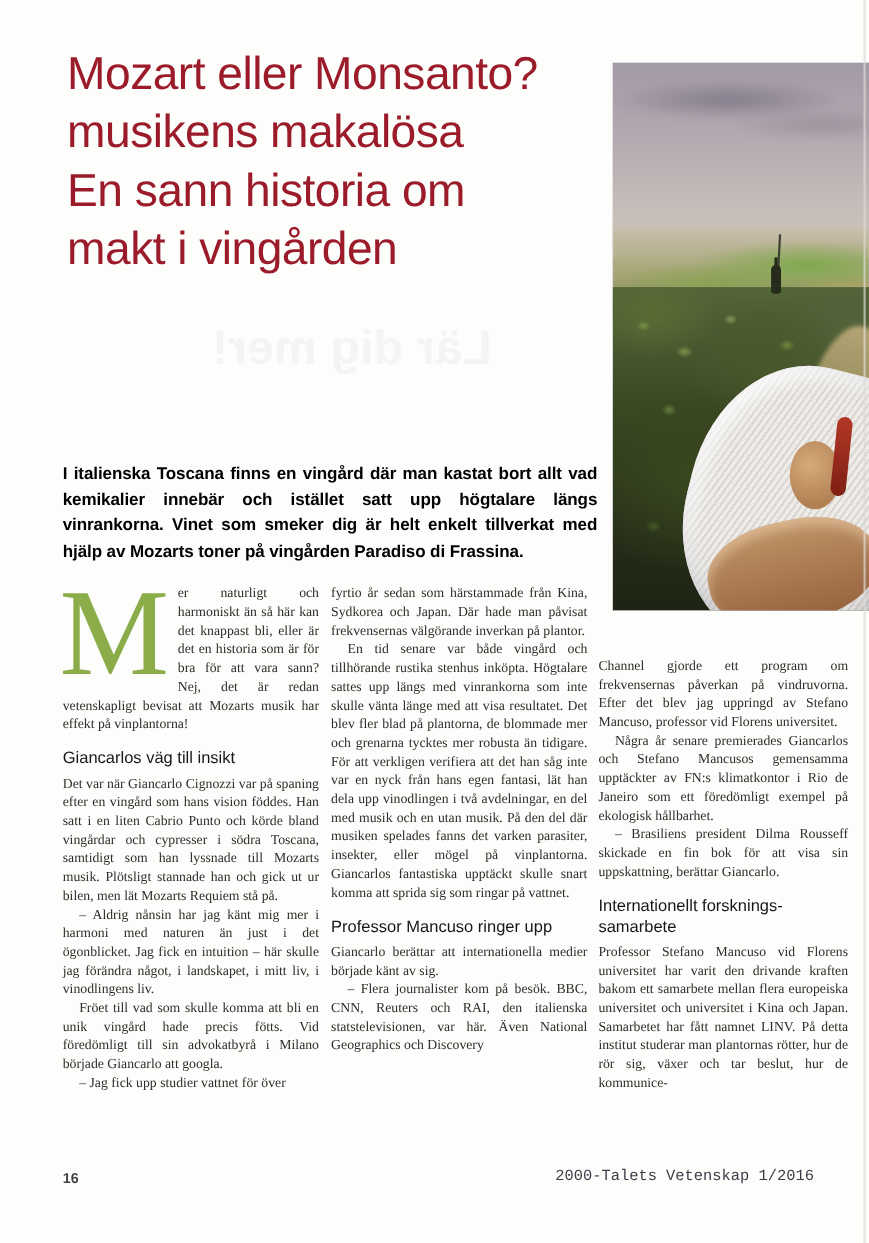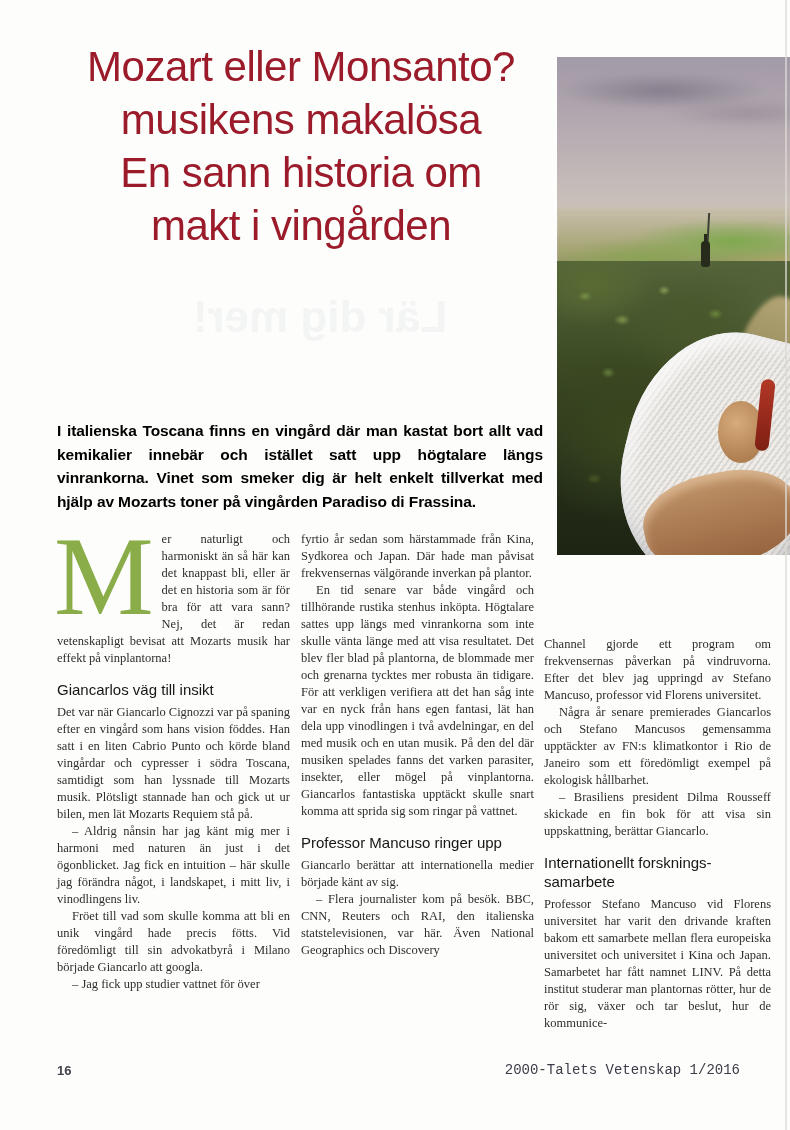--- a/index.html
+++ b/index.html
@@ -14,21 +14,21 @@
     background:#fdfdfb;font-family:"Liberation Sans",sans-serif;
   }
   .page-edge{position:absolute;right:3px;top:0;bottom:0;width:2px;background:#dddad4;opacity:.7;}
 
   
   .title{
     position:absolute;left:61px;top:40px;width:480px;
     color:var(--title-red);font-size:42px;line-height:53px;
     letter-spacing:-0.5px;font-weight:400;
   }
-  .title div{white-space:nowrap;text-align:center;}
+  .title div{white-space:nowrap;}
 
   
   .ghost{
     position:absolute;left:110px;top:292px;width:420px;text-align:center;
     transform:scaleX(-1);font-weight:bold;font-size:44px;color:#7d87a8;opacity:.07;
     pointer-events:none;
   }
 
   
   .photo{position:absolute;left:557px;top:57px;width:233px;height:498px;overflow:hidden;background:#b9b0b2;}
@@ -82,21 +82,21 @@
     position:absolute;left:57px;top:419px;width:486px;
     font-weight:700;font-size:15.5px;line-height:23.5px;color:#000000;
     text-align:justify;letter-spacing:-0.1px;
   }
 
   
   .col{position:absolute;font-family:"Liberation Serif",serif;font-size:12.5px;
        line-height:17px;color:var(--body-ink);text-align:justify;}
   .col1{left:57px;top:531px;width:233px;}
   .col2{left:301px;top:531px;width:233px;}
-  .col3{left:544px;top:597px;width:227px;margin-top:39px;}
+  .col3{left:544px;top:597px;width:227px;}
   .col p{margin:0;}
   .col p.indent{text-indent:15px;}
   .col h3{
     font-family:"Liberation Sans",sans-serif;font-weight:400;
     font-size:15px;line-height:19px;color:var(--head-ink);
     margin:13px 0 5px 0;text-align:left;white-space:pre-line;
   }
   .dropcap{
     float:left;font-family:"Liberation Serif",serif;font-weight:400;
     font-size:112px;line-height:84px;height:88px;

